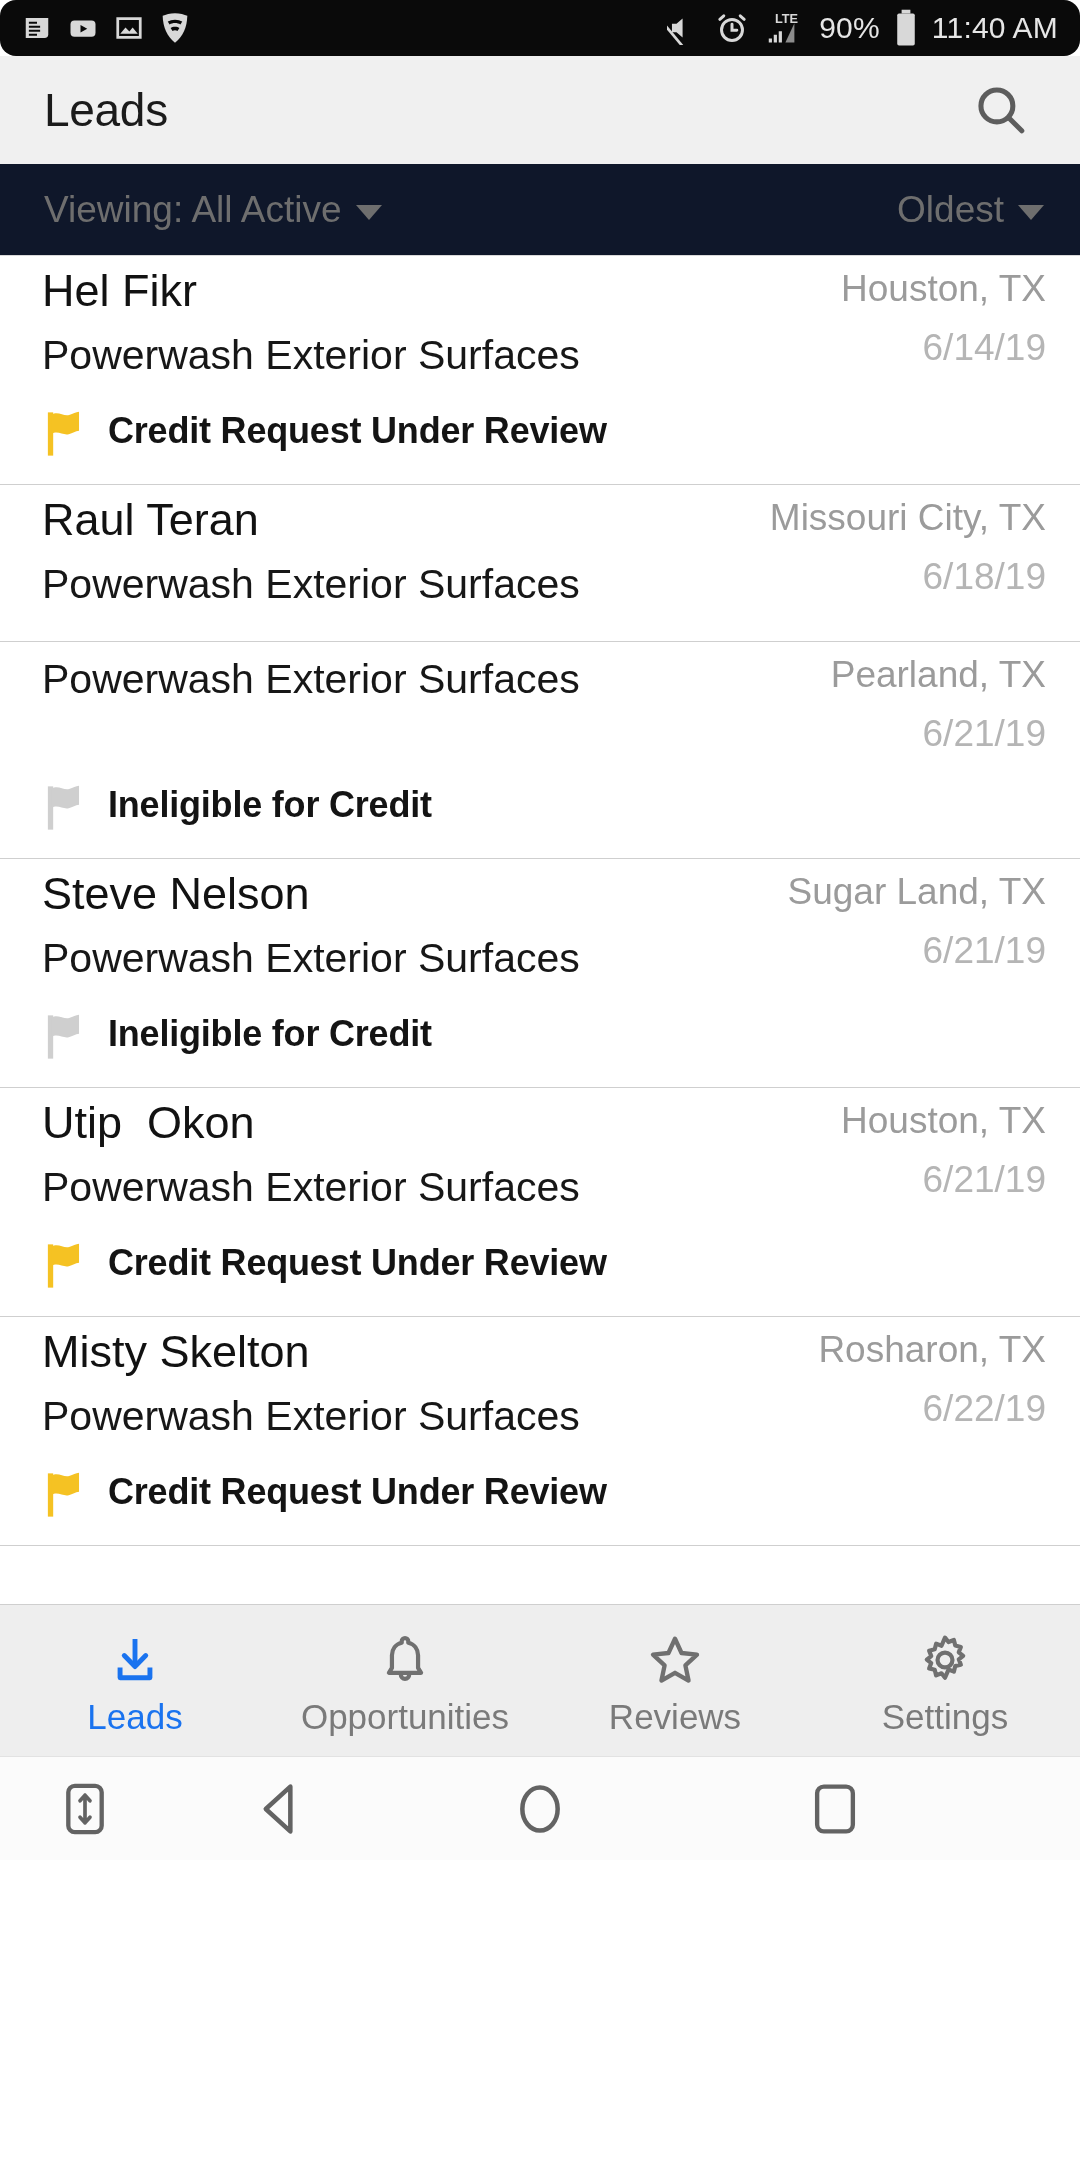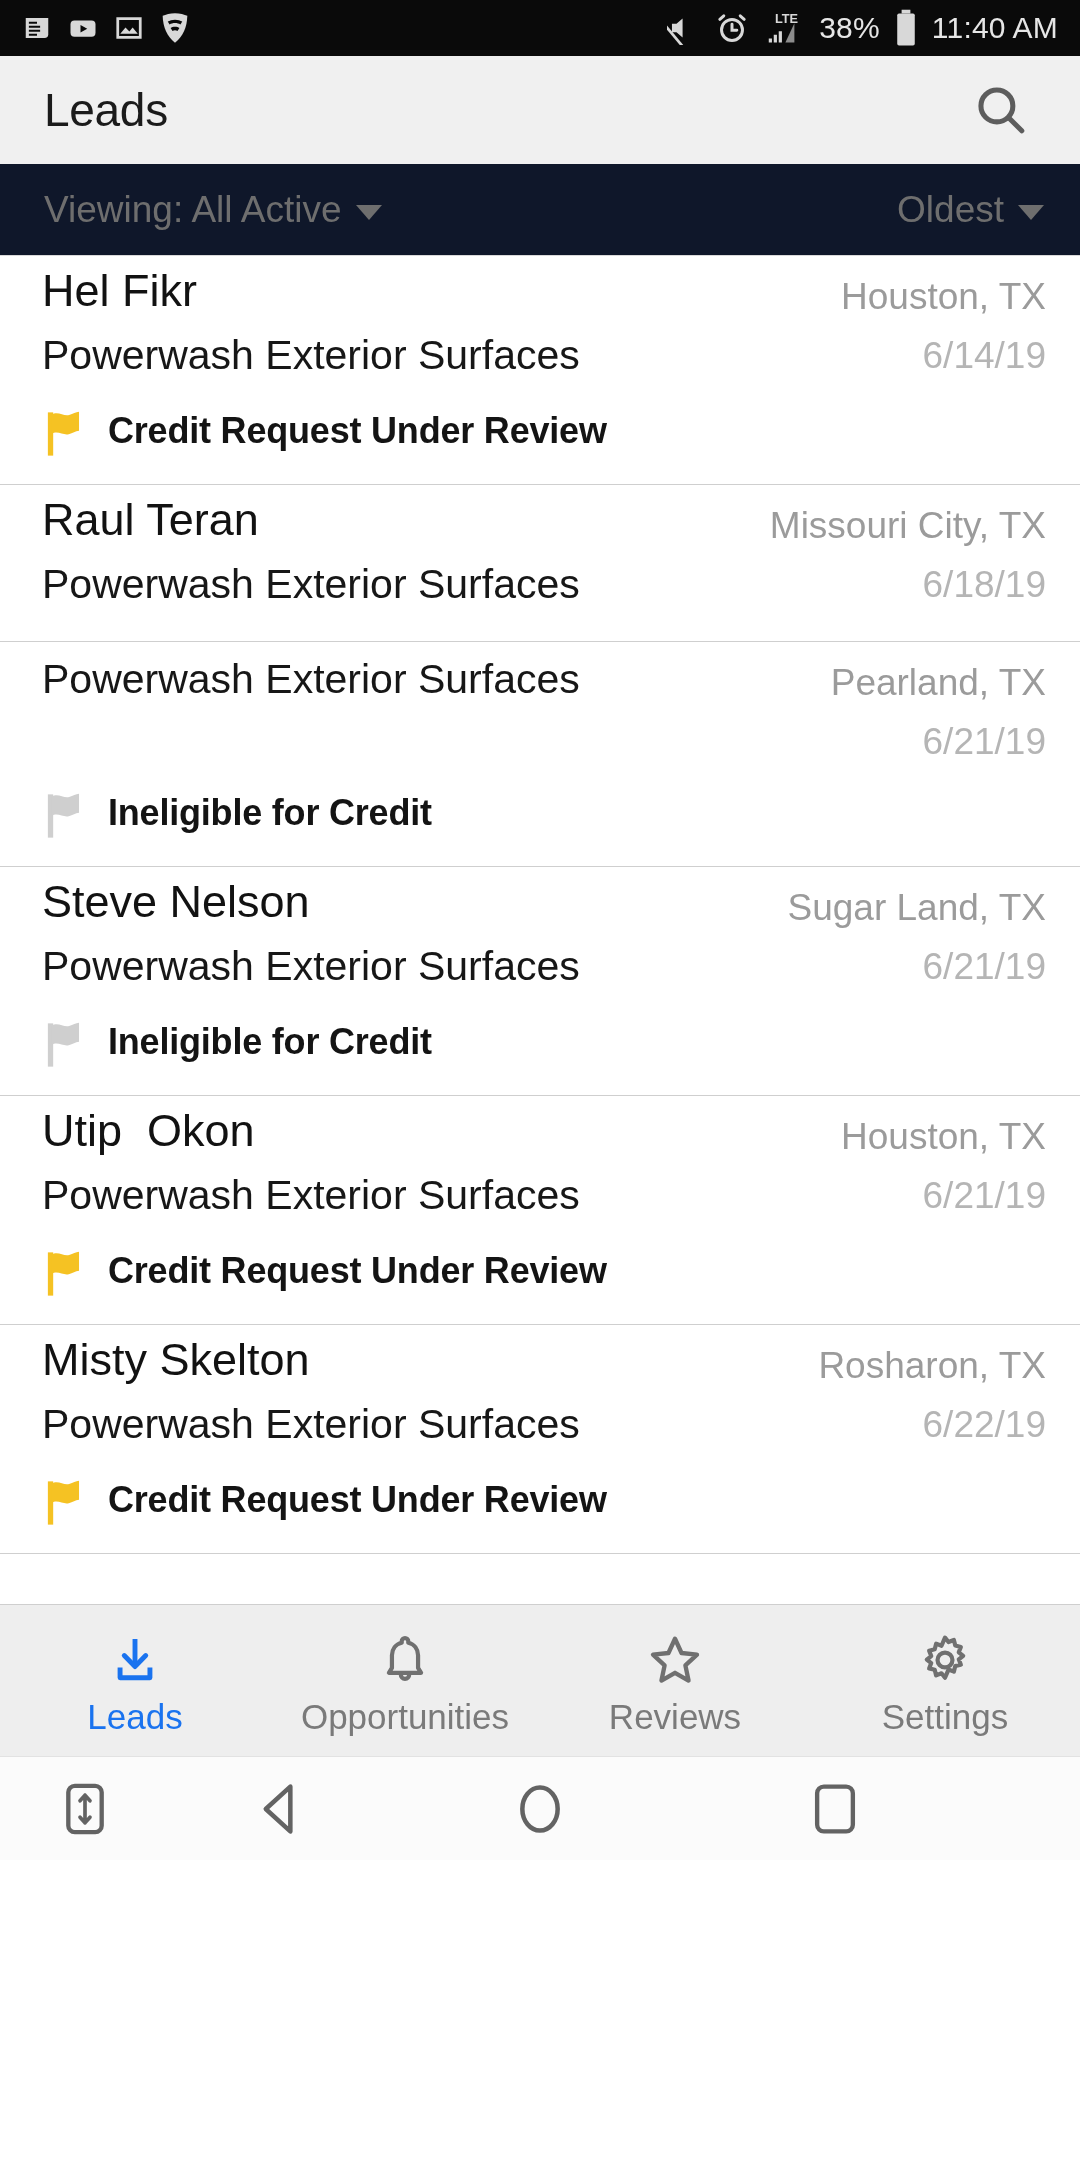--- a/index.html
+++ b/index.html
@@ -10,20 +10,21 @@
     overflow:hidden;
   }
 
   
   .statusbar{
     height:56px; width:1080px;
     background:#0a0a0a;
     display:flex; align-items:center;
     padding:0 22px;
     color:#d8d8d8;
+    border-radius:16px;
   }
   .sb-left{ display:flex; align-items:center; gap:16px; }
   .sb-right{ display:flex; align-items:center; gap:14px; margin-left:auto; }
   .sb-icon{ display:block; }
   .sb-text{
     font-size:30px; color:#e6e6e6; letter-spacing:0.2px;
     font-family:"Liberation Sans", sans-serif;
   }
   .sb-batt{ display:block; }
 
@@ -84,21 +85,20 @@
     padding:4px 34px 26px 42px;
     border-bottom:1px solid #cfcfcf;
     background:#ffffff;
     cursor:pointer;
   }
   .row-top{ display:flex; align-items:flex-start; }
   .row-left{ flex:1 1 auto; min-width:0; }
   .row-right{
     flex:0 0 auto; text-align:right; padding-left:18px;
     padding-top:4px;
-    margin-top:8px;
   }
   .lead-name{
     font-size:45px; color:#121212; font-weight:400;
     line-height:62px; white-space:pre;
   }
   .lead-service{
     font-size:41px; color:#171717; font-weight:400;
     line-height:62px; margin-top:2px;
   }
   .lead-city{
@@ -185,21 +185,21 @@
     <svg class="sb-icon" width="34" height="34" viewBox="0 0 24 24">
       <circle cx="12" cy="13.4" r="7.4" fill="none" stroke="#d8d8d8" stroke-width="2.1"></circle>
       <path d="M12 9.4v4.2h3.4" fill="none" stroke="#d8d8d8" stroke-width="2.1" stroke-linecap="round"></path>
       <path d="M6.2 3.4L3.4 5.9M17.8 3.4l2.8 2.5" fill="none" stroke="#d8d8d8" stroke-width="2.1" stroke-linecap="round"></path>
     </svg>
     <svg class="sb-icon" width="42" height="36" viewBox="0 0 30 26">
       <text x="8.5" y="9.4" font-family="Liberation Sans, sans-serif" font-size="9.2" font-weight="bold" fill="#d8d8d8">LTE</text>
       <path fill="#d8d8d8" d="M4 23.5h2.3v-3H4zM7.6 23.5h2.3v-5.6H7.6zM11.2 23.5h2.3v-8.2h-2.3z"></path>
       <path fill="#8c8c8c" d="M22.5 9.5v14h-6.5z"></path>
     </svg>
-    <span class="sb-text">38%</span>
+    <span class="sb-text">90%</span>
     <svg class="sb-batt" width="24" height="38" viewBox="0 0 16 26">
       <rect x="5" y="0.5" width="6" height="2.6" fill="#d8d8d8"></rect>
       <rect x="2" y="3" width="12" height="22" rx="1.2" fill="#d8d8d8"></rect>
     </svg>
     <span class="sb-text">11:40 AM</span>
   </div>
 </div>
 
 <div class="appbar">
   <div class="appbar-title">Leads</div>

